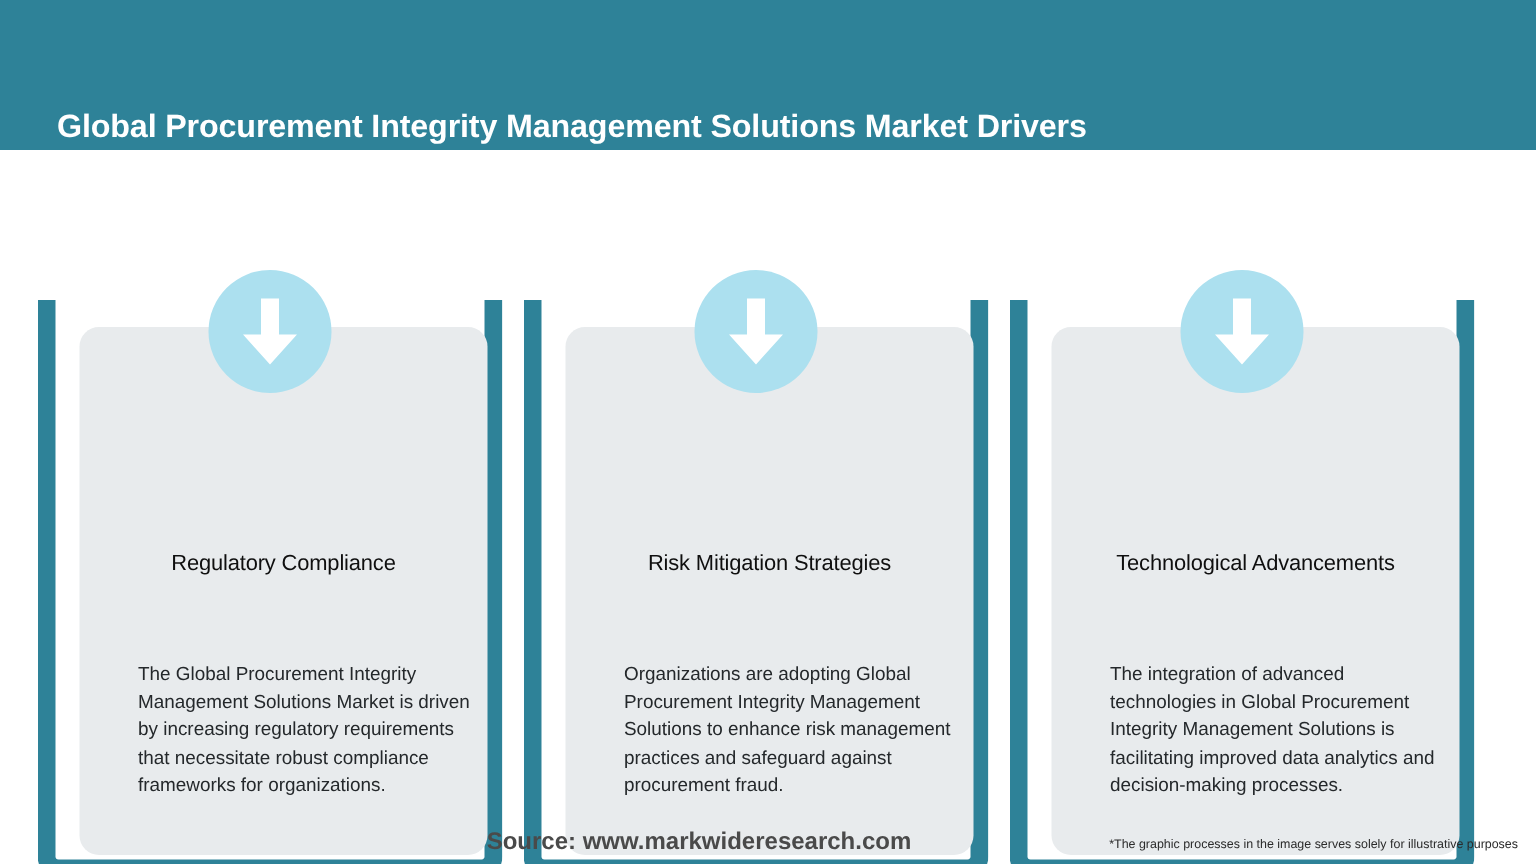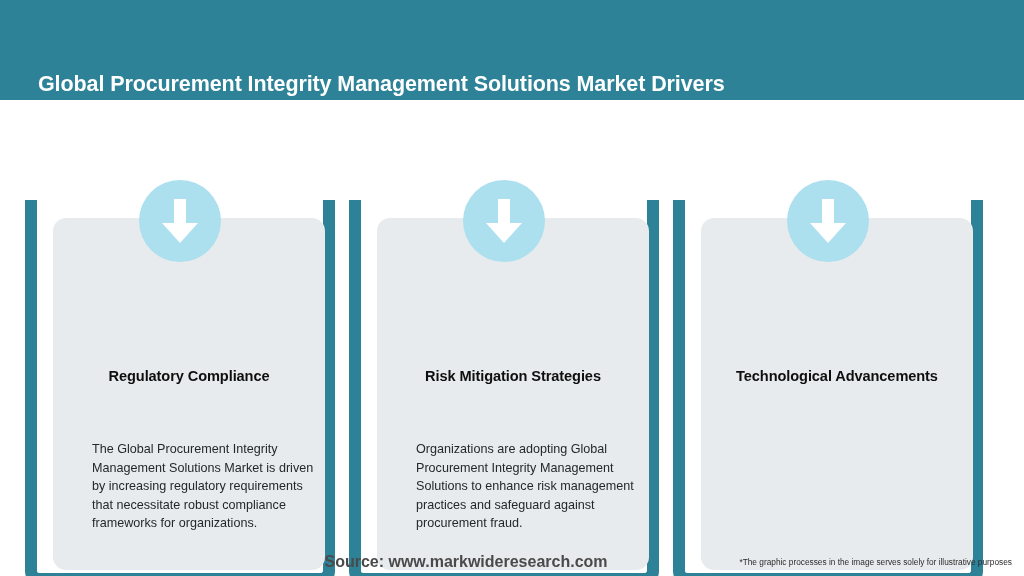--- a/index.html
+++ b/index.html
@@ -131,21 +131,21 @@
     transform: translate(-50%, -50%);
   }
 
   .card-title {
     position: absolute;
     left: 10px;
     right: 10px;
     top: 150px;
     text-align: center;
     font-size: 14.6px;
-    font-weight: bold;
+    font-weight: normal;
     color: #0f0f0f;
     letter-spacing: -0.1px;
   }
   .card-body {
     position: absolute;
     left: 11px;
     right: 11px;
     top: 222px;
     font-size: 12.6px;
     line-height: 18.6px;
@@ -207,20 +207,21 @@
       <svg width="40" height="48" viewBox="0 0 40 48">
         <path d="M14 2 L26 2 L26 26 L38 26 L20 46 L2 26 L14 26 Z" fill="#ffffff"></path>
       </svg>
     </div>
   </div>
 
   <div class="card-wrap c3">
     <div class="frame"></div>
     <div class="card">
       <div class="card-title">Technological Advancements</div>
+      <div class="card-body">The integration of advanced technologies in Global Procurement Integrity Management Solutions is facilitating improved data analytics and decision-making processes.</div>
     </div>
     <div class="icon-circle">
       <svg width="40" height="48" viewBox="0 0 40 48">
         <path d="M14 2 L26 2 L26 26 L38 26 L20 46 L2 26 L14 26 Z" fill="#ffffff"></path>
       </svg>
     </div>
   </div>
 
 </div>
 

